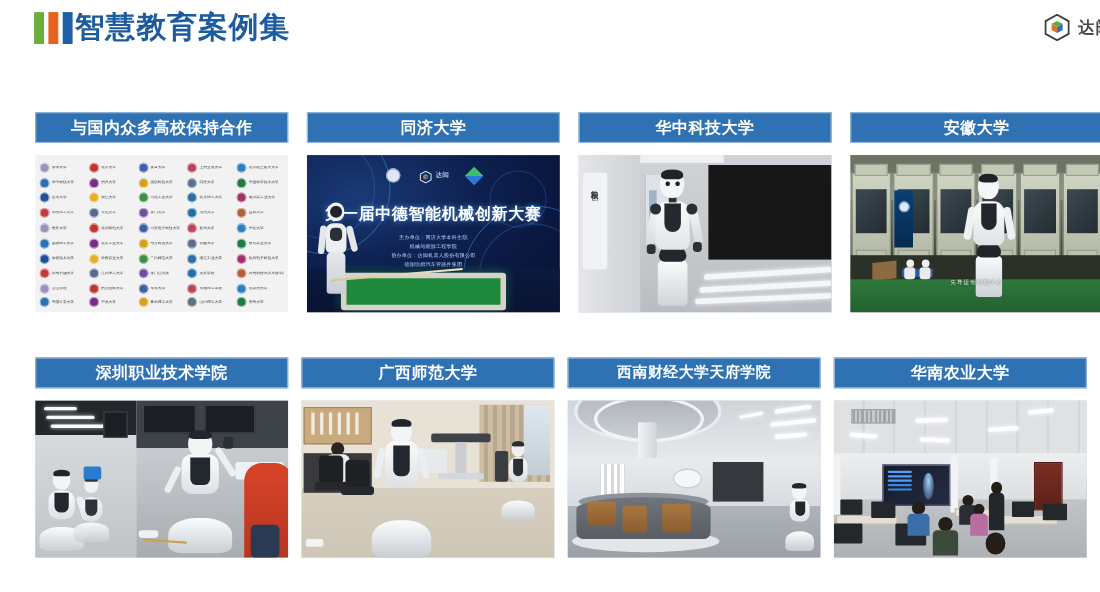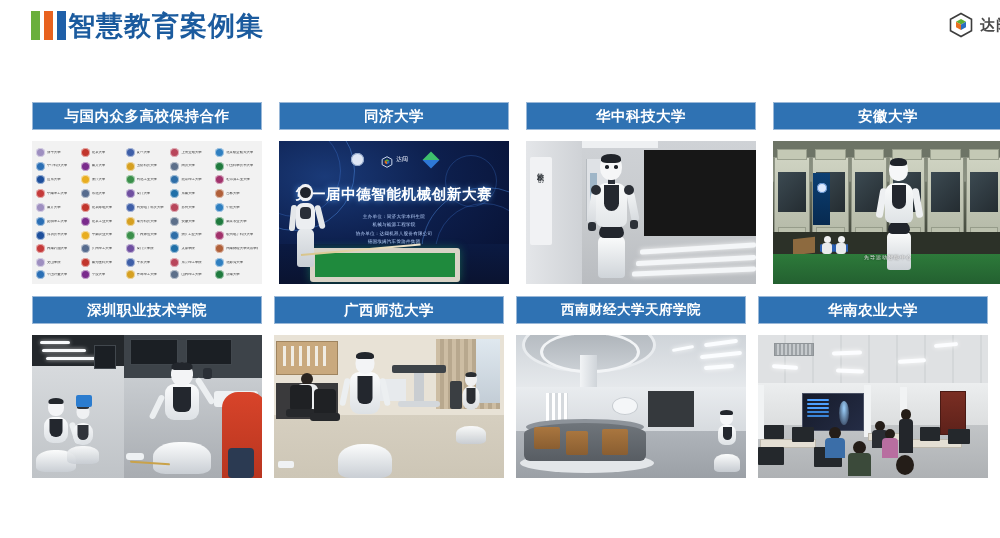--- a/index.html
+++ b/index.html
@@ -25,21 +25,21 @@
     font-family: "DejaVu Sans", "Liberation Sans", sans-serif;
   }
   .brand { position: absolute; right: 12px; top: 12px; display: flex; align-items: center; gap: 6px; }
   .brand-mark { width: 26px; height: 26px; position: relative; }
   .brand-name { font-size: 15px; font-weight: bold; color: #4a4a4a; letter-spacing: 1px;
                 font-family: "DejaVu Sans", "Liberation Sans", sans-serif; }
 
   
   .grid { position: absolute; left: 32px; top: 102px; width: 936px; }
   .row { display: flex; gap: 17px; }
-  .row + .row { margin-top: 12px; gap: 12px; }
+  .row + .row { margin-top: 41px; gap: 12px; }
   .cell { width: 230px; }
 
   .cell-banner {
     height: 28px; background: #2f72b3; border: 1px solid #9ab8d8;
     color: #ffffff; font-size: 14.5px; font-weight: bold;
     display: flex; align-items: center; justify-content: center;
     letter-spacing: .5px;
     font-family: "DejaVu Sans", "Liberation Sans", sans-serif;
     white-space: nowrap; overflow: hidden;
   }

